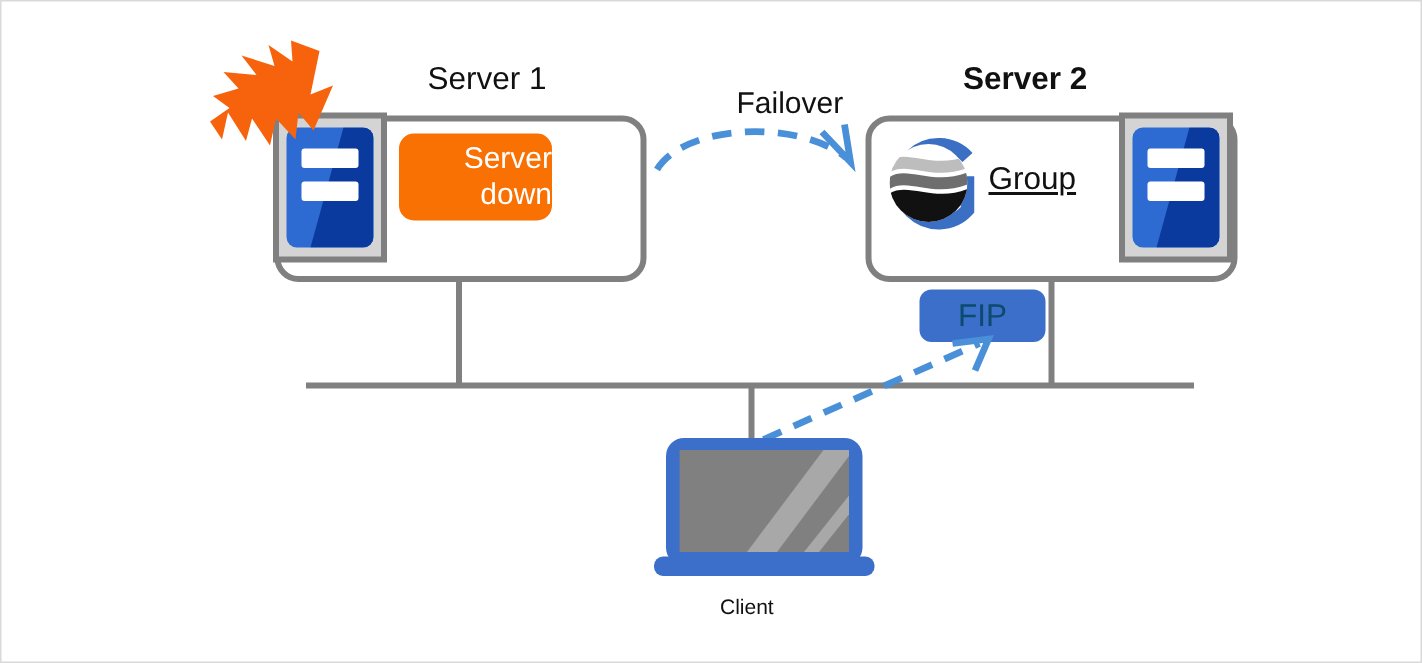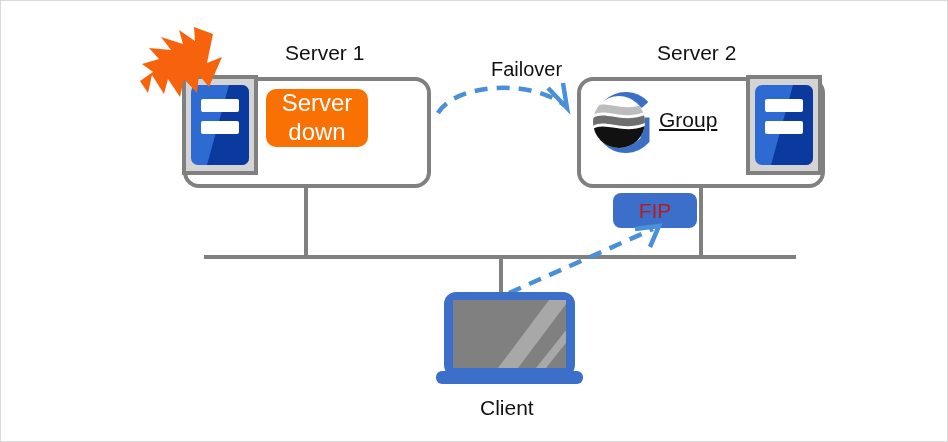--- a/index.html
+++ b/index.html
@@ -32,65 +32,66 @@
     color: #111111;
     white-space: nowrap;
     line-height: 1;
   }
   #label-server1 {
     left: 284px;
     top: 41px;
     font-size: 21px;
   }
   #label-server2 {
-    left: 656px;
+    left: 641px;
     top: 41px;
     font-size: 21px;
+    font-weight: bold;
   }
   #label-failover {
     left: 466px;
     top: 58px;
     font-size: 20px;
     margin-left: 24px;
   }
   #label-group {
     left: 658px;
     top: 108px;
     font-size: 21px;
     text-decoration: underline;
   }
   #label-client {
     left: 479px;
     top: 396px;
-    font-size: 21px;
+    font-size: 14px;
   }
   #label-fip {
     position: absolute;
     left: 612px;
     top: 192px;
     width: 84px;
     height: 35px;
     display: flex;
     align-items: center;
     justify-content: center;
     font-size: 21px;
-    color: #b91c1c;
+    color: #0c4a6e;
     font-family: "Liberation Sans", sans-serif;
   }
   #label-serverdown {
     position: absolute;
     left: 265px;
     top: 88px;
     width: 102px;
     height: 58px;
     display: flex;
     flex-direction: column;
-    align-items: center;
+    align-items: flex-end;
     justify-content: center;
-    font-size: 24px;
+    font-size: 20px;
     color: #ffffff;
     line-height: 1.2;
     font-family: "Liberation Sans", sans-serif;
   }
 </style>
 </head>
 <body>
 
 <div id="canvas">
 

